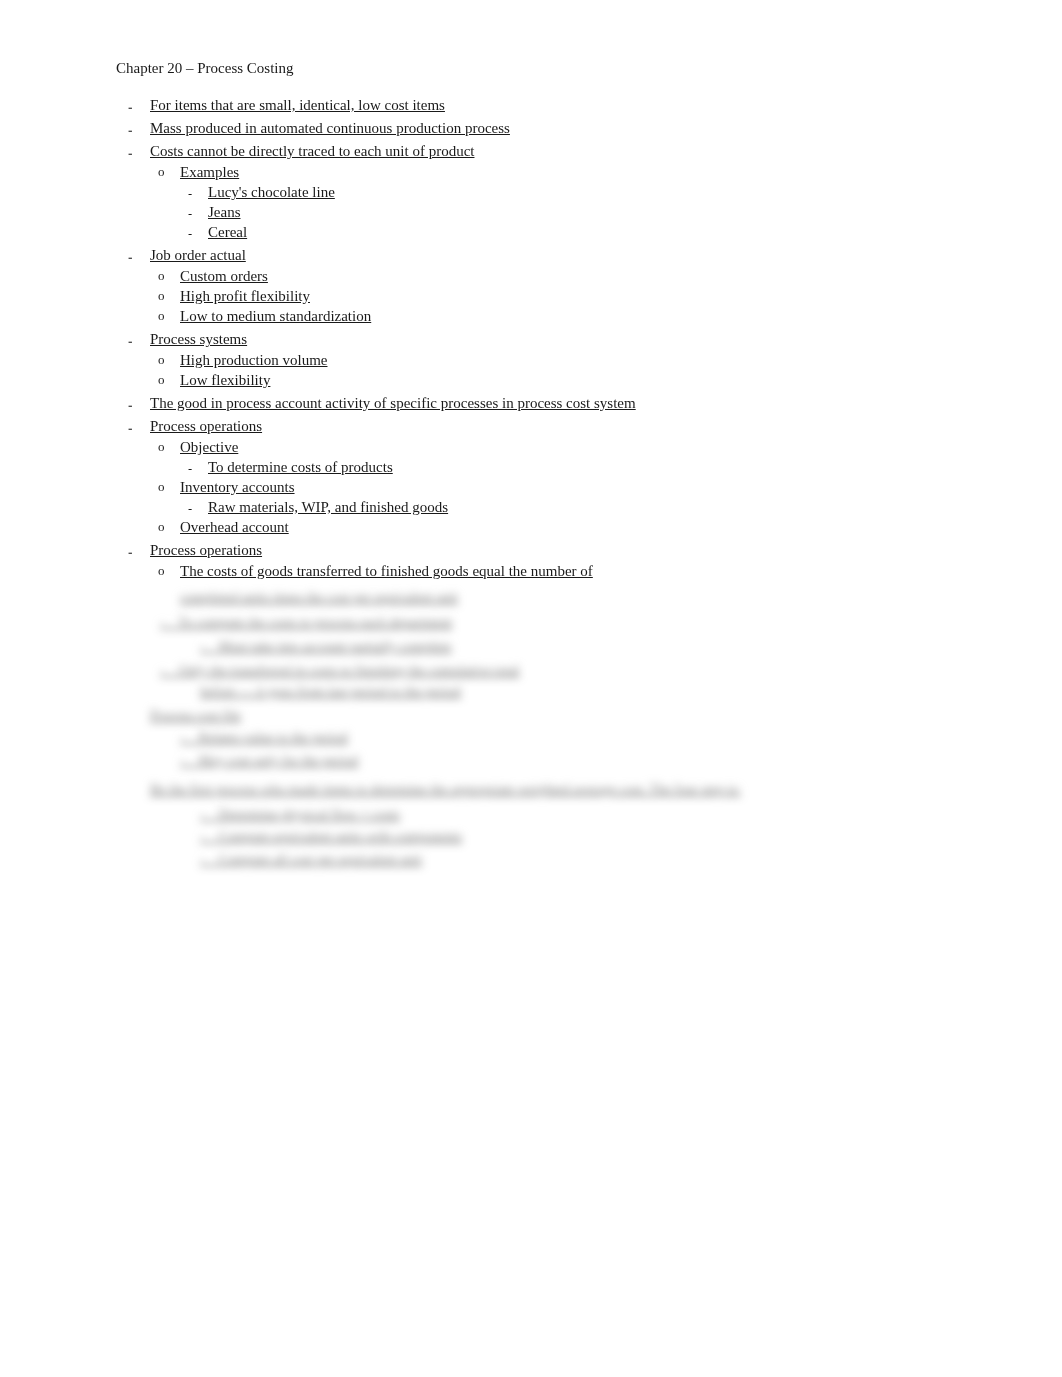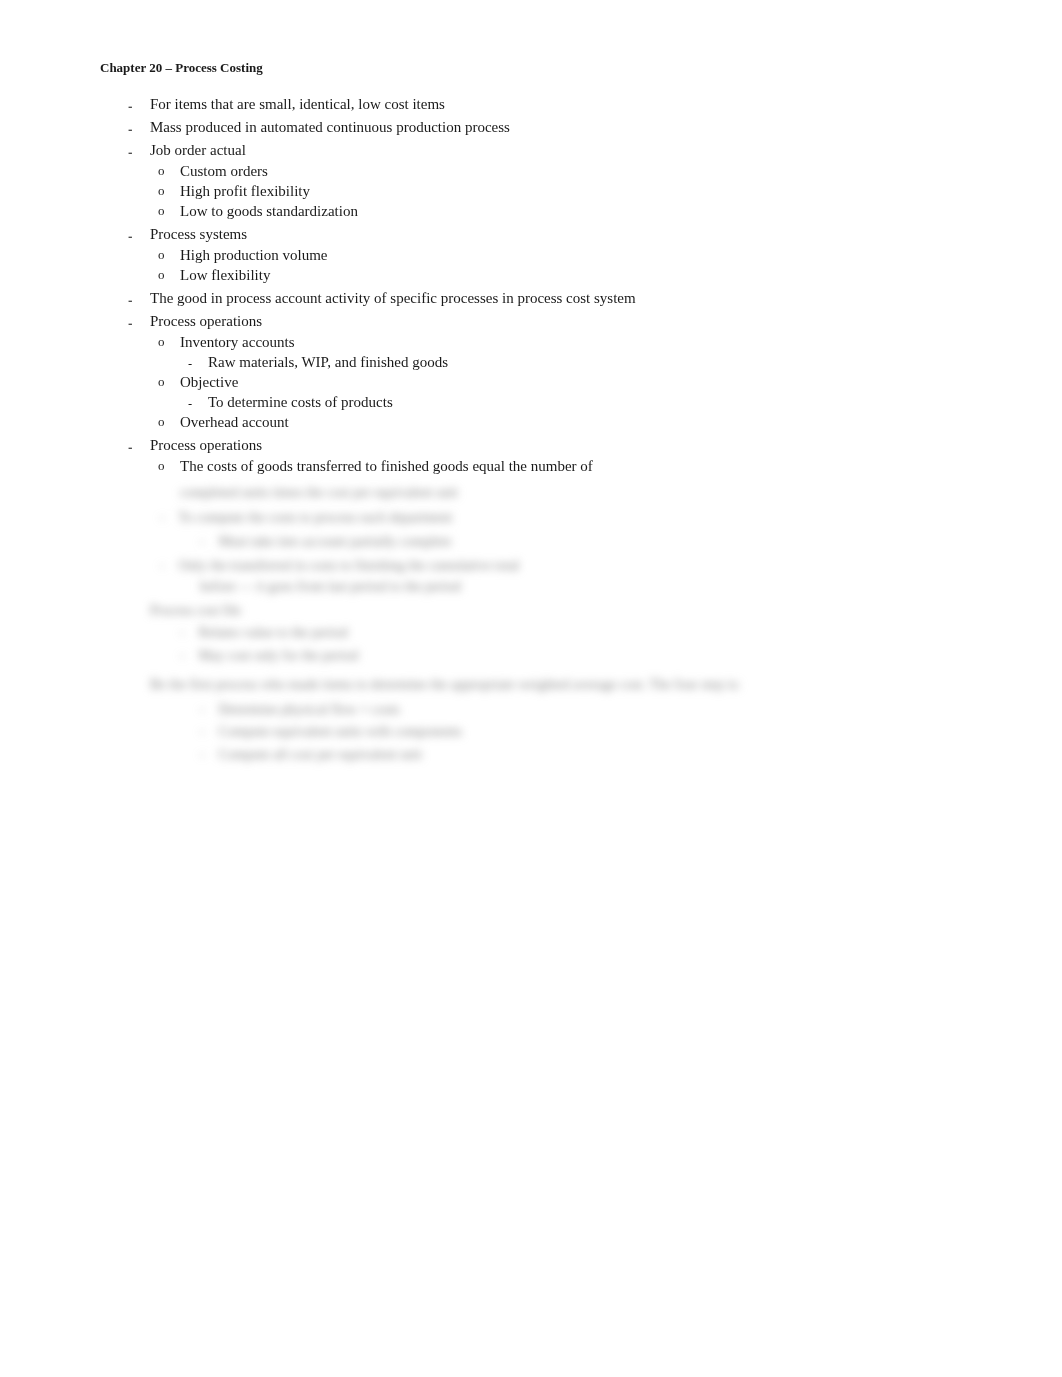--- a/index.html
+++ b/index.html
@@ -12,28 +12,29 @@
       background: #ffffff;
       font-family: 'Times New Roman', Times, serif;
       font-size: 15px;
       color: #1a1a1a;
       width: 1062px;
       min-height: 1377px;
       padding: 60px 80px 60px 100px;
     }
 
     .page-title {
-      font-size: 13px;
-      font-weight: bold;
+      font-size: 15px;
+      font-weight: normal;
       margin-bottom: 20px;
-      margin-left: 0;
+      margin-left: 16px;
     }
 
     .content {
       margin-left: 20px;
+      text-decoration: underline;
     }
 
     ul.level1 {
       list-style: none;
       padding-left: 0;
     }
 
     ul.level1 > li {
       margin-bottom: 6px;
       padding-left: 30px;
@@ -97,55 +98,68 @@
     <ul class="level1">
 
       <li>
         <span>For items that are small, identical, low cost items</span>
       </li>
 
       <li>
         <span>Mass produced in automated continuous production process</span>
       </li>
 
+      <li>
+        <span>Costs cannot be directly traced to each unit of product</span>
+        <ul class="level2">
+          <li>
+            <span>Examples</span>
+            <ul class="level3">
+              <li><span>Lucy's chocolate line</span></li>
+              <li><span>Jeans</span></li>
+              <li><span>Cereal</span></li>
+            </ul>
+          </li>
+        </ul>
+      </li>
 
       <li>
         <span>Job order actual</span>
         <ul class="level2">
           <li><span>Custom orders</span></li>
           <li><span>High profit flexibility</span></li>
-          <li><span>Low to goods standardization</span></li>
+          <li><span>Low to medium standardization</span></li>
         </ul>
       </li>
 
       <li>
         <span>Process systems</span>
         <ul class="level2">
           <li><span>High production volume</span></li>
           <li><span>Low flexibility</span></li>
         </ul>
       </li>
 
       <li>
         <span>The good in process account activity of specific processes in process cost system</span>
       </li>
 
       <li>
         <span>Process operations</span>
         <ul class="level2">
+          <li>
+            <span>Objective</span>
+            <ul class="level3">
+              <li><span>To determine costs of products</span></li>
+            </ul>
+          </li>
           <li>
             <span>Inventory accounts</span>
             <ul class="level3">
               <li><span>Raw materials, WIP, and finished goods</span></li>
-            </ul>
-          </li>
-          <li>
-            <span>Objective</span>
-            <ul class="level3">
-              <li><span>To determine costs of products</span></li>
             </ul>
           </li>
           <li>
             <span>Overhead account</span>
           </li>
         </ul>
       </li>
 
       <li>
         <span>Process operations</span>

